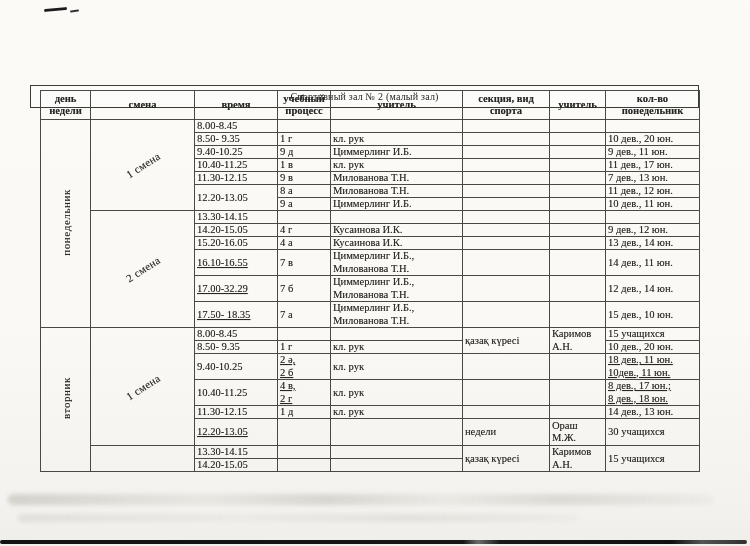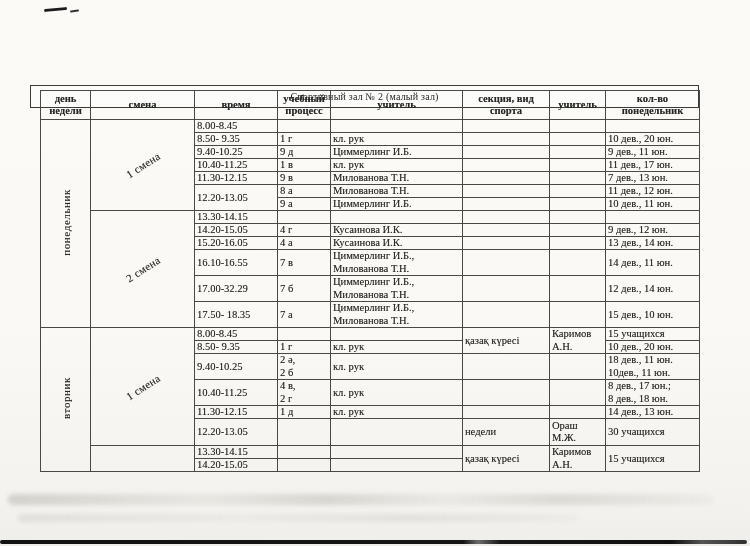--- a/index.html
+++ b/index.html
@@ -39,21 +39,21 @@
   tr.r{height:13px;}
   tr.d{height:26px;}
   tr.g{height:27px;}
 
   td.t{text-align:left;padding-left:4px;white-space:nowrap;}
   td.k{text-align:left;padding-left:3px;white-space:nowrap;}
   td.u{text-align:left;padding-left:4px;white-space:nowrap;}
   td.s{text-align:left;padding-left:4px;white-space:nowrap;}
   td.c{text-align:left;padding-left:3px;}
   td.n{text-align:left;padding-left:4px;white-space:nowrap;}
-  td.vt{vertical-align:top;padding-top:1px;}
+  td.vt{vertical-align:top;padding-top:1px;text-decoration:underline;}
   td.vb{vertical-align:bottom;padding-bottom:1px;}
   td .ln{line-height:12.5px;}
 
   td.day{text-align:center;vertical-align:middle;}
   td.day .vert{
     display:inline-block;writing-mode:vertical-rl;transform:rotate(180deg);
     font-size:11px;letter-spacing:.6px;white-space:nowrap;
   }
   td.shift{position:relative;}
   td.shift .diag{

